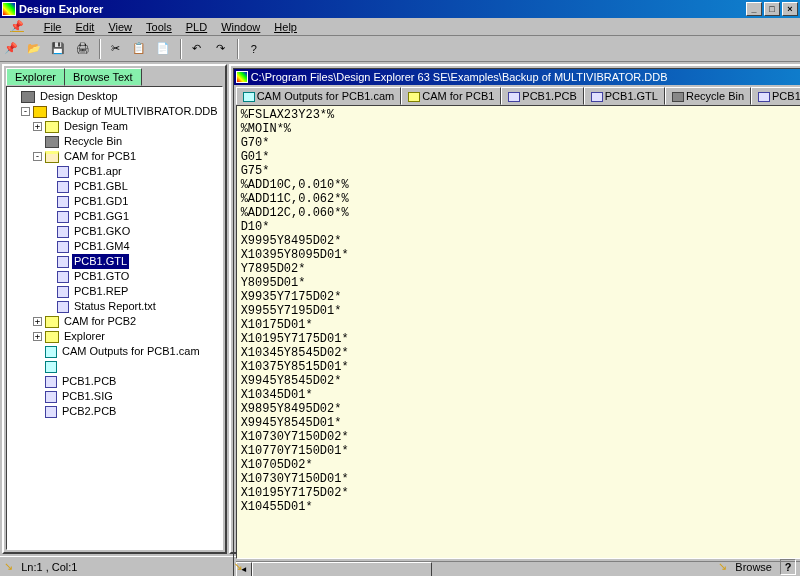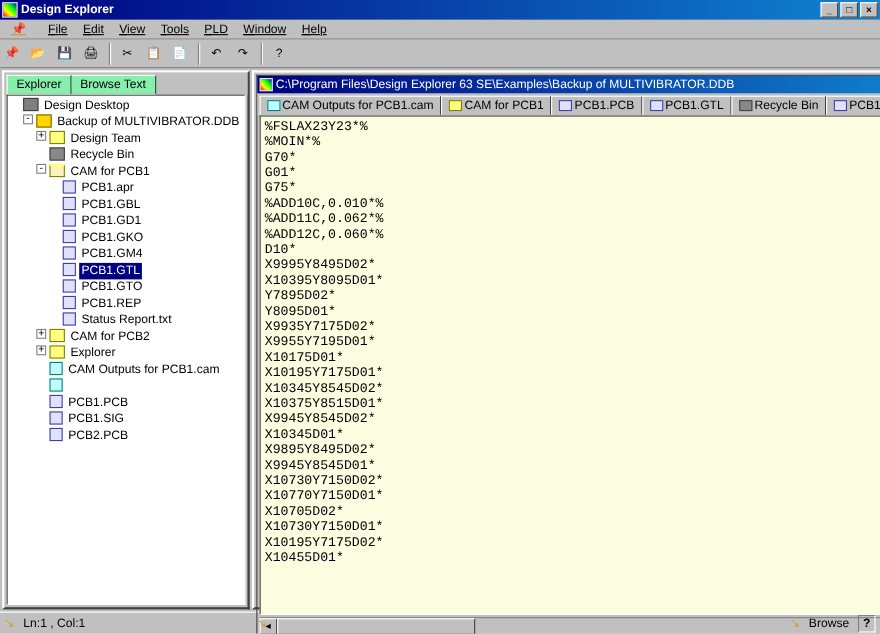--- a/index.html
+++ b/index.html
@@ -15,21 +15,21 @@
 .toolbar { background: #c0c0c0; height: 26px; display: flex; align-items: center; padding: 2px 4px; gap: 2px; border-bottom: 1px solid #808080; }
 .toolbar .pin { color: #d4a017; margin-right: 4px; }
 .tbtn { width: 22px; height: 22px; display:flex;align-items:center;justify-content:center; border: 1px solid transparent; }
 .tbsep { width: 1px; height: 20px; background: #808080; margin: 0 3px; box-shadow: 1px 0 #fff; }
 .mainarea { display: flex; height: calc(100% - 18px - 18px - 26px - 20px); }
 .leftpanel { width: 256px; background: #c0c0c0; border: 2px solid; border-color: #fff #404040 #404040 #fff; margin: 2px; display:flex;flex-direction:column; }
 .tabs { display: flex; background: #c0c0c0; height: 20px; padding-top:2px; padding-left:2px;}
 .tab { padding: 2px 8px; border: 1px solid; border-color: #fff #404040 #c0c0c0 #fff; background: #86efac; margin-right: -1px; position:relative;}
 .tab.active { border-bottom: 1px solid #c0c0c0; z-index:1;}
 .tree { flex:1; background: #fff; border: 1px solid; border-color: #404040 #fff #fff #404040; margin: 0 2px 2px 2px; overflow: auto; padding: 2px; }
-.node { white-space: nowrap; line-height: 15px; display:flex;align-items:flex-start; height:15px;}
+.node { white-space: nowrap; line-height: 15px; display:flex;align-items:center; height:15px;}
 .toggle { width: 9px; height: 9px; border: 1px solid #808080; background: #fff; display:inline-flex;align-items:center;justify-content:center;font-size:9px;line-height:7px;margin-right:3px;color:#000;font-family:monospace;}
 .toggle.blank { border:none;background:transparent;}
 .nicon { width: 14px; height: 12px; display:inline-block; margin-right: 3px; }
 .i-desktop { background: #808080; border: 1px solid #404040; }
 .i-folder { background: #ffff80; border: 1px solid #808000; }
 .i-folderopen { background: #fff0c0; border: 1px solid #808000; border-top: 3px solid #ffff80; }
 .i-file { background: #e0e0ff; border: 1px solid #4040a0; width:12px; }
 .i-cam { background: #c0ffff; border: 1px solid #008080; width:12px; }
 .i-ddb { background: #ffd700; border: 1px solid #806000; }
 .i-station { background: linear-gradient(#00f,#fff); border:1px solid #004; }
@@ -156,20 +156,28 @@
           <span class="toggle blank"></span>
           <span class="nicon i-file"></span>
           <span class="nlabel">PCB1.GD1</span>
         </div>
         <div class="node">
           <span class="ind"></span>
           <span class="ind"></span>
           <span class="ind"></span>
           <span class="toggle blank"></span>
           <span class="nicon i-file"></span>
+          <span class="nlabel">PCB1.GG1</span>
+        </div>
+        <div class="node">
+          <span class="ind"></span>
+          <span class="ind"></span>
+          <span class="ind"></span>
+          <span class="toggle blank"></span>
+          <span class="nicon i-file"></span>
           <span class="nlabel">PCB1.GKO</span>
         </div>
         <div class="node">
           <span class="ind"></span>
           <span class="ind"></span>
           <span class="ind"></span>
           <span class="toggle blank"></span>
           <span class="nicon i-file"></span>
           <span class="nlabel">PCB1.GM4</span>
         </div>

